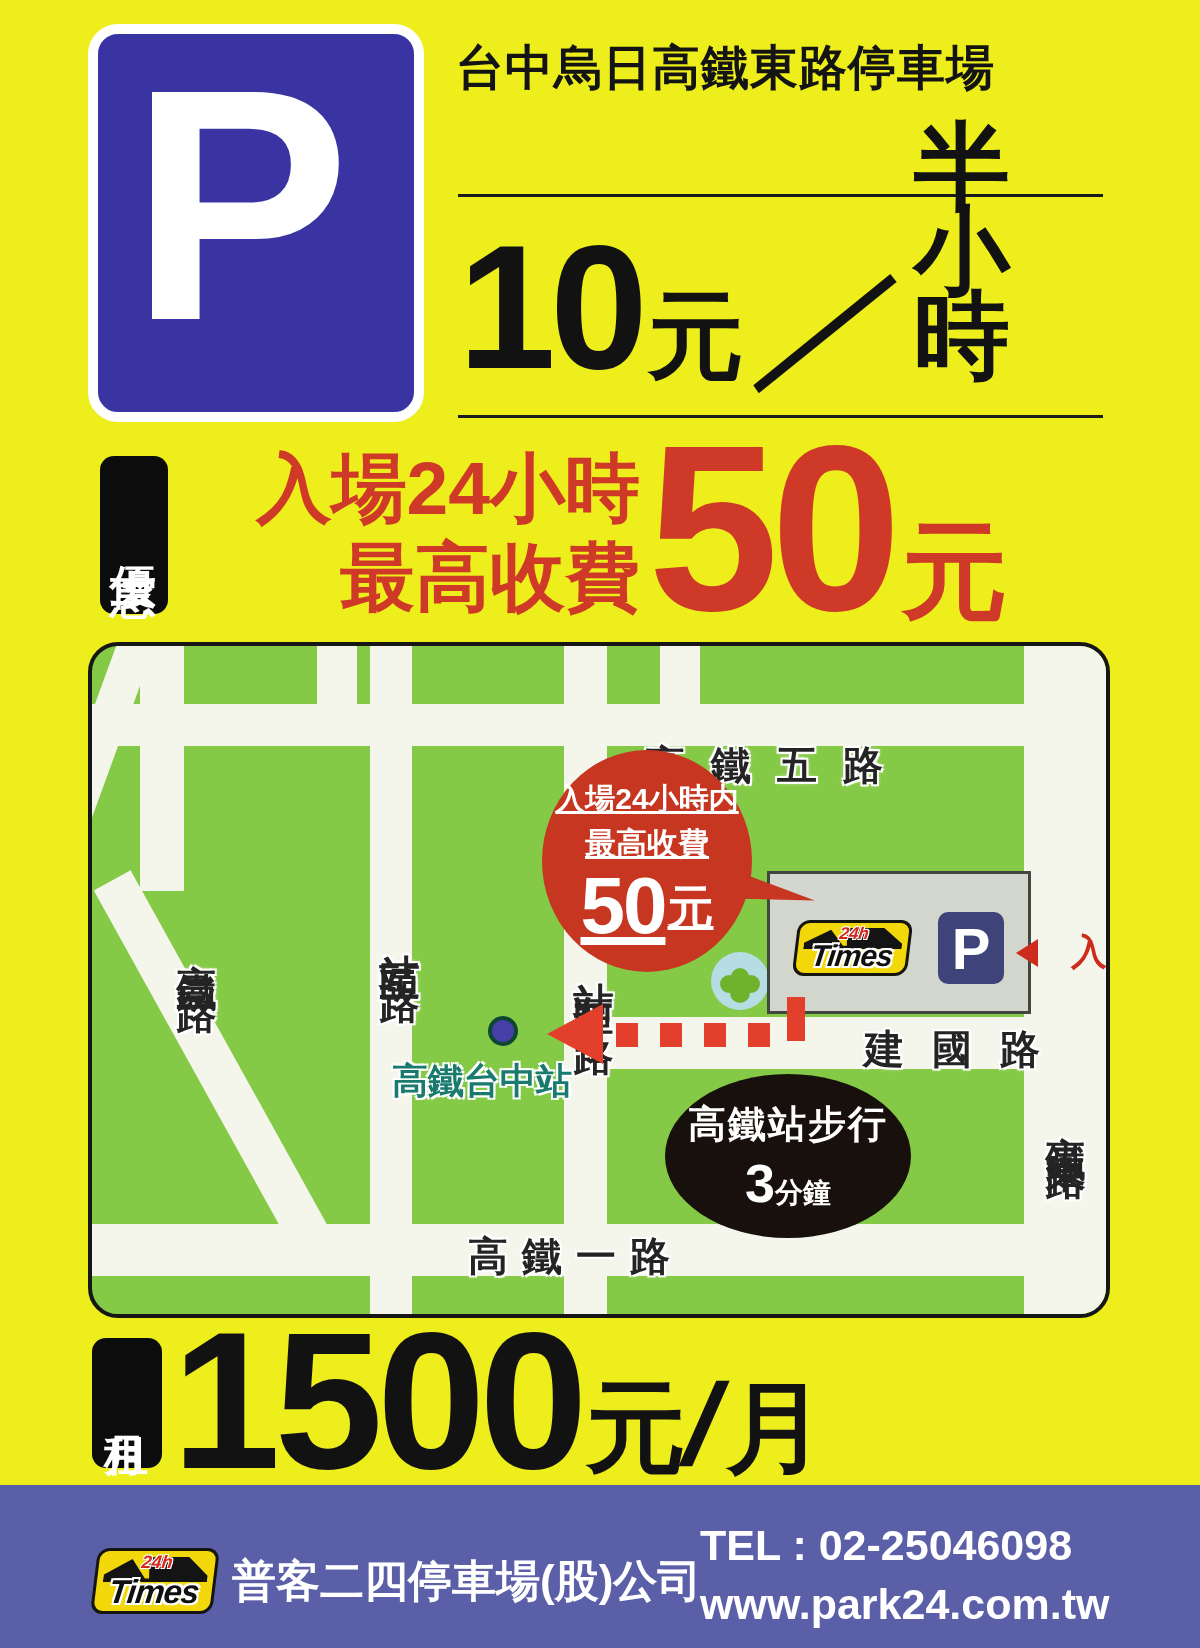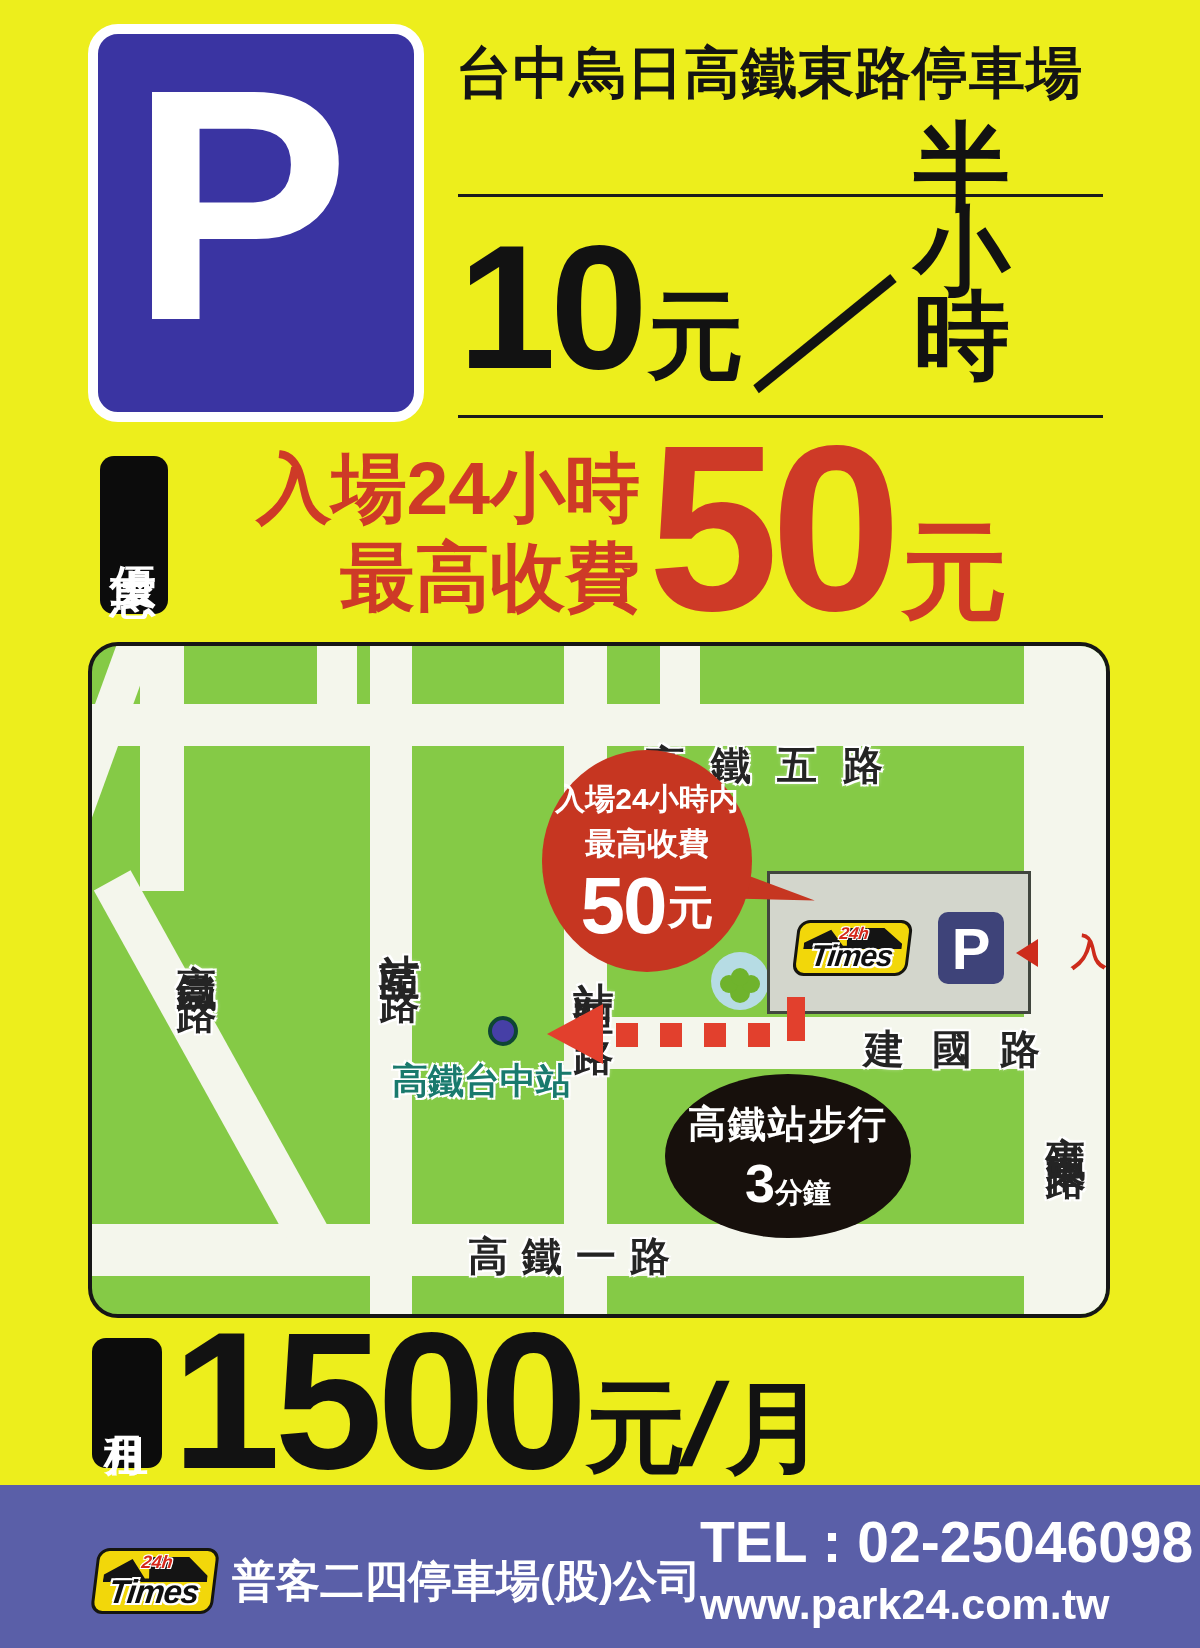--- a/index.html
+++ b/index.html
@@ -8,21 +8,21 @@
   .page { position:relative; width:1200px; height:1648px; background:#edee1c; overflow:hidden; }
 
   
   .p-sign { position:absolute; left:88px; top:24px; width:336px; height:398px;
     background:#3a34a2; border:10px solid #fff; border-radius:30px;
     display:flex; align-items:center; justify-content:center; }
   .p-sign span { color:#fff; font-size:330px; font-weight:800; line-height:1;
     transform:translate(-16px,-18px); }
 
   
-  .title { position:absolute; left:456px; top:36px; width:650px; font-size:56px;
+  .title { position:absolute; left:456px; top:36px; width:650px; font-size:48px;
     font-weight:900; color:#141414; letter-spacing:1px; white-space:nowrap; }
   .subtitle { position:absolute; left:456px; top:112px; width:650px; font-size:43px;
     font-weight:600; color:#1a1a1a; white-space:nowrap; }
   .hr { position:absolute; left:458px; width:645px; height:3px; background:#1b1b1b; }
   .hr1 { top:194px; } .hr2 { top:415px; }
   .rate-row { position:absolute; left:458px; top:226px; width:650px; height:152px;
     display:flex; align-items:flex-end; color:#121212; }
   .rate-amount { font-size:176px; font-weight:800; line-height:0.8; letter-spacing:-6px; }
   .rate-unit { font-size:96px; font-weight:900; line-height:0.88; margin-left:6px; }
   .rate-sep { font-size:130px; font-weight:700; line-height:0.85; margin:0 14px 0 26px;
@@ -66,21 +66,21 @@
   .lbl-top { left:553px; top:92px; letter-spacing:26px; }
   .lbl-jianguo { left:772px; top:376px; letter-spacing:28px; }
   .lbl-bottom { left:376px; top:583px; letter-spacing:14px; }
   .lbl-vleft { left:78px; top:286px; letter-spacing:10px; }
   .lbl-v1 { left:281px; top:276px; letter-spacing:10px; }
   .lbl-v2 { left:475px; top:304px; letter-spacing:18px; }
   .lbl-vright { left:947px; top:458px; letter-spacing:8px; }
 
   .bubble { position:absolute; left:450px; top:104px; width:210px; height:222px;
     background:#c63621; border-radius:50%; z-index:6; display:flex; flex-direction:column;
-    align-items:center; justify-content:center; color:#fff; text-align:center; }
+    align-items:center; justify-content:center; color:#fff; text-align:center;text-decoration:underline; }
   .bubble .b1 { font-size:30px; font-weight:800; }
   .bubble .b2 { font-size:31px; font-weight:800; margin-top:3px; }
   .bubble .bprice { display:flex; align-items:flex-end; margin-top:4px; }
   .bubble .bamt { font-size:80px; font-weight:800; line-height:0.92; letter-spacing:-2px; }
   .bubble .bunit { font-size:46px; font-weight:800; margin:0 0 4px 2px; }
   .bubble-tail { position:absolute; left:592px; top:226px; width:0; height:0; z-index:5;
     border-left:130px solid #c63621; border-top:10px solid transparent;
     border-bottom:34px solid transparent; transform:rotate(16deg); }
 
   .parking-lot { position:absolute; left:675px; top:225px; width:264px; height:143px;
@@ -144,21 +144,21 @@
   .month-amt { font-size:195px; font-weight:800; line-height:0.72; letter-spacing:-6px; }
   .month-unit, .month-per { font-size:100px; font-weight:900; line-height:0.82; margin:0 0 2px 4px; }
   .month-sep { font-size:115px; font-weight:700; line-height:0.8; margin:0 2px; transform:skewX(-14deg); }
 
   
   .footer { position:absolute; left:0; top:1485px; width:100%; height:163px; background:#5a5fa8; }
   .times-foot { left:94px; top:63px; width:122px; height:66px; }
   .times-foot .t-24 { font-size:18px; } .times-foot .t-name { font-size:33px; }
   .company { position:absolute; left:232px; top:67px; color:#fff; font-size:44px;
     font-weight:700; white-space:nowrap; }
-  .tel { position:absolute; left:700px; top:24px; color:#fff; font-size:57px; font-weight:700;
+  .tel { position:absolute; left:700px; top:36px; color:#fff; font-size:43px; font-weight:700;
     white-space:nowrap; }
   .website { position:absolute; left:700px; top:95px; color:#fff; font-size:43px; font-weight:700;
     white-space:nowrap; }
 </style>
 </head>
 <body>
 
 <div class="page">
 
   <div class="p-sign">

